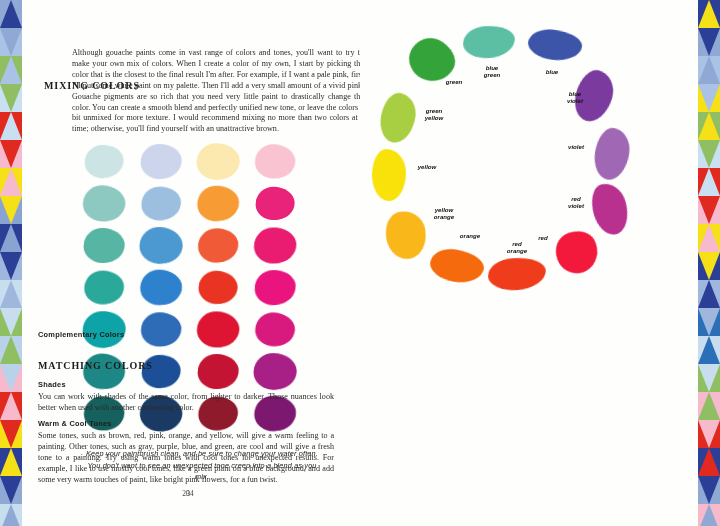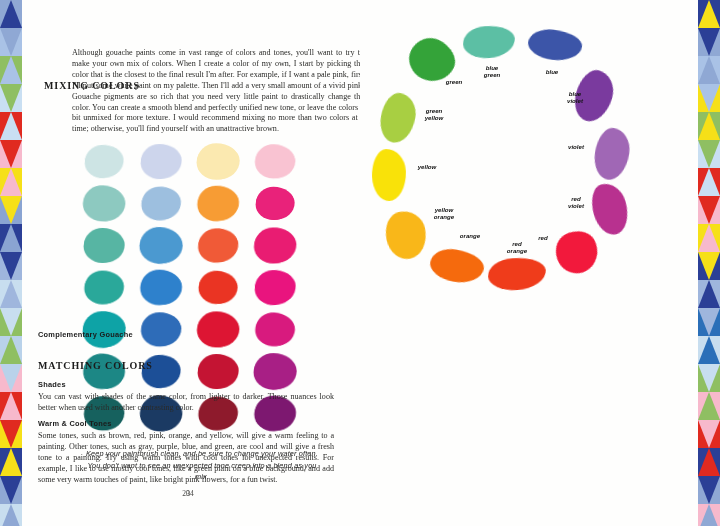--- a/index.html
+++ b/index.html
@@ -320,24 +320,24 @@
       <div class="wheel-label" style="left: 47px; top: 145px; width: 40px;">yellow</div>
       <div class="wheel-sw" title="green yellow" style="--c: #a8cf42; left: 21px; top: 75px; width: 34px; height: 50px; transform: rotate(10deg);"></div>
       <div class="wheel-label" style="left: 52px; top: 89px; width: 44px;">green
 yellow</div>
       <div class="wheel-sw" title="green" style="--c: #34a339; left: 49px; top: 21px; width: 46px; height: 42px; transform: rotate(26deg);"></div>
       <div class="wheel-label" style="left: 74px; top: 60px; width: 40px;">green</div>
     </div>
 
   <div class="section-head" id="match-head">MATCHING COLORS</div>
 
-  <div class="sub-head" id="sub-comp">Complementary Gouache</div>
+  <div class="sub-head" id="sub-comp">Complementary Colors</div>
 
   <div class="sub-head" id="sub-shades">Shades</div>
-  <div class="body-text" id="body-shades">You can vast with shades of the same color, from lighter to darker. Those nuances look better when used with another contrasting color.</div>
+  <div class="body-text" id="body-shades">You can work with shades of the same color, from lighter to darker. Those nuances look better when used with another contrasting color.</div>
 
   <div class="sub-head" id="sub-warm">Warm &amp; Cool Tones</div>
   <div class="body-text" id="body-warm">Some tones, such as brown, red, pink, orange, and yellow, will give a warm feeling to a painting. Other tones, such as gray, purple, blue, and green, are cool and will give a fresh tone to a painting. Try using warm tones with cool tones for unexpected results. For example, I like to use mostly cool tones, like a green plant on a blue background, and add some very warm touches of paint, like bright pink flowers, for a fun twist.</div>
 
   <div class="page-num" id="right-page-num">20</div>
 
   <div class="edge-band edge-right" id="edge-right">
       <div class="tri-cell">
         <div class="tri-bg" style="--b: #2b3f96;"></div>
         <div class="tri tri-up" style="--c: #f6e018;"></div>

